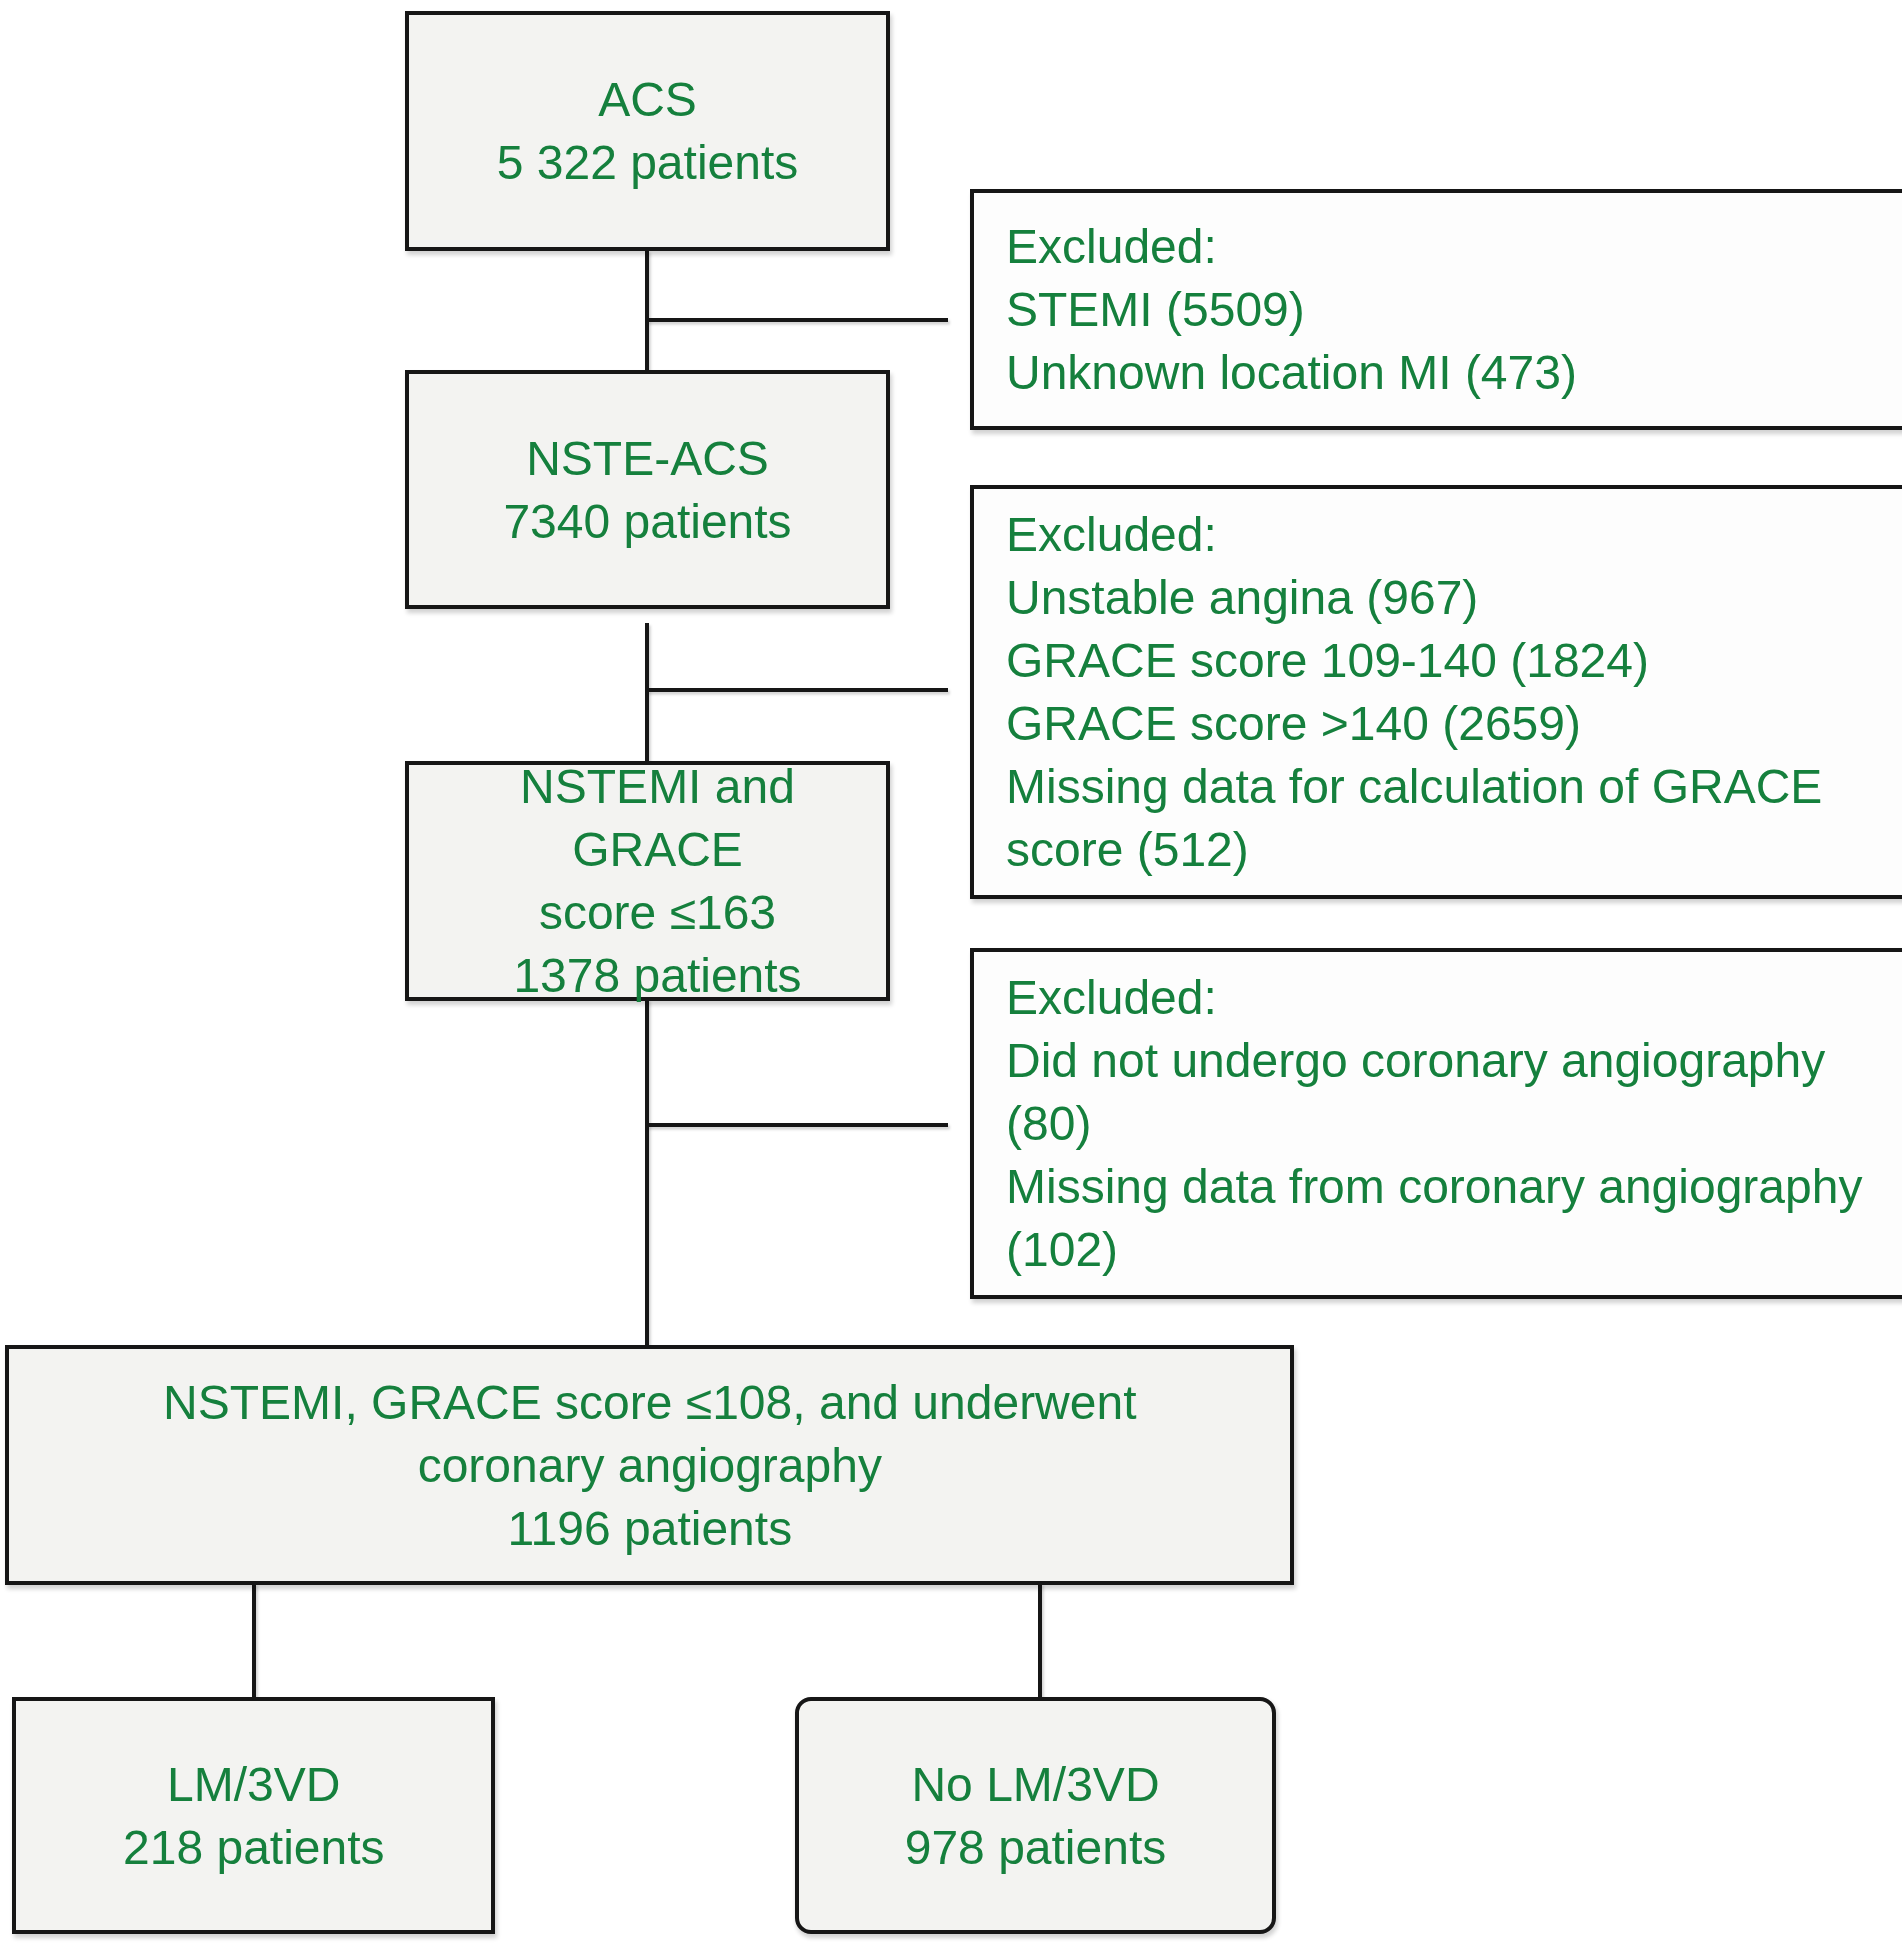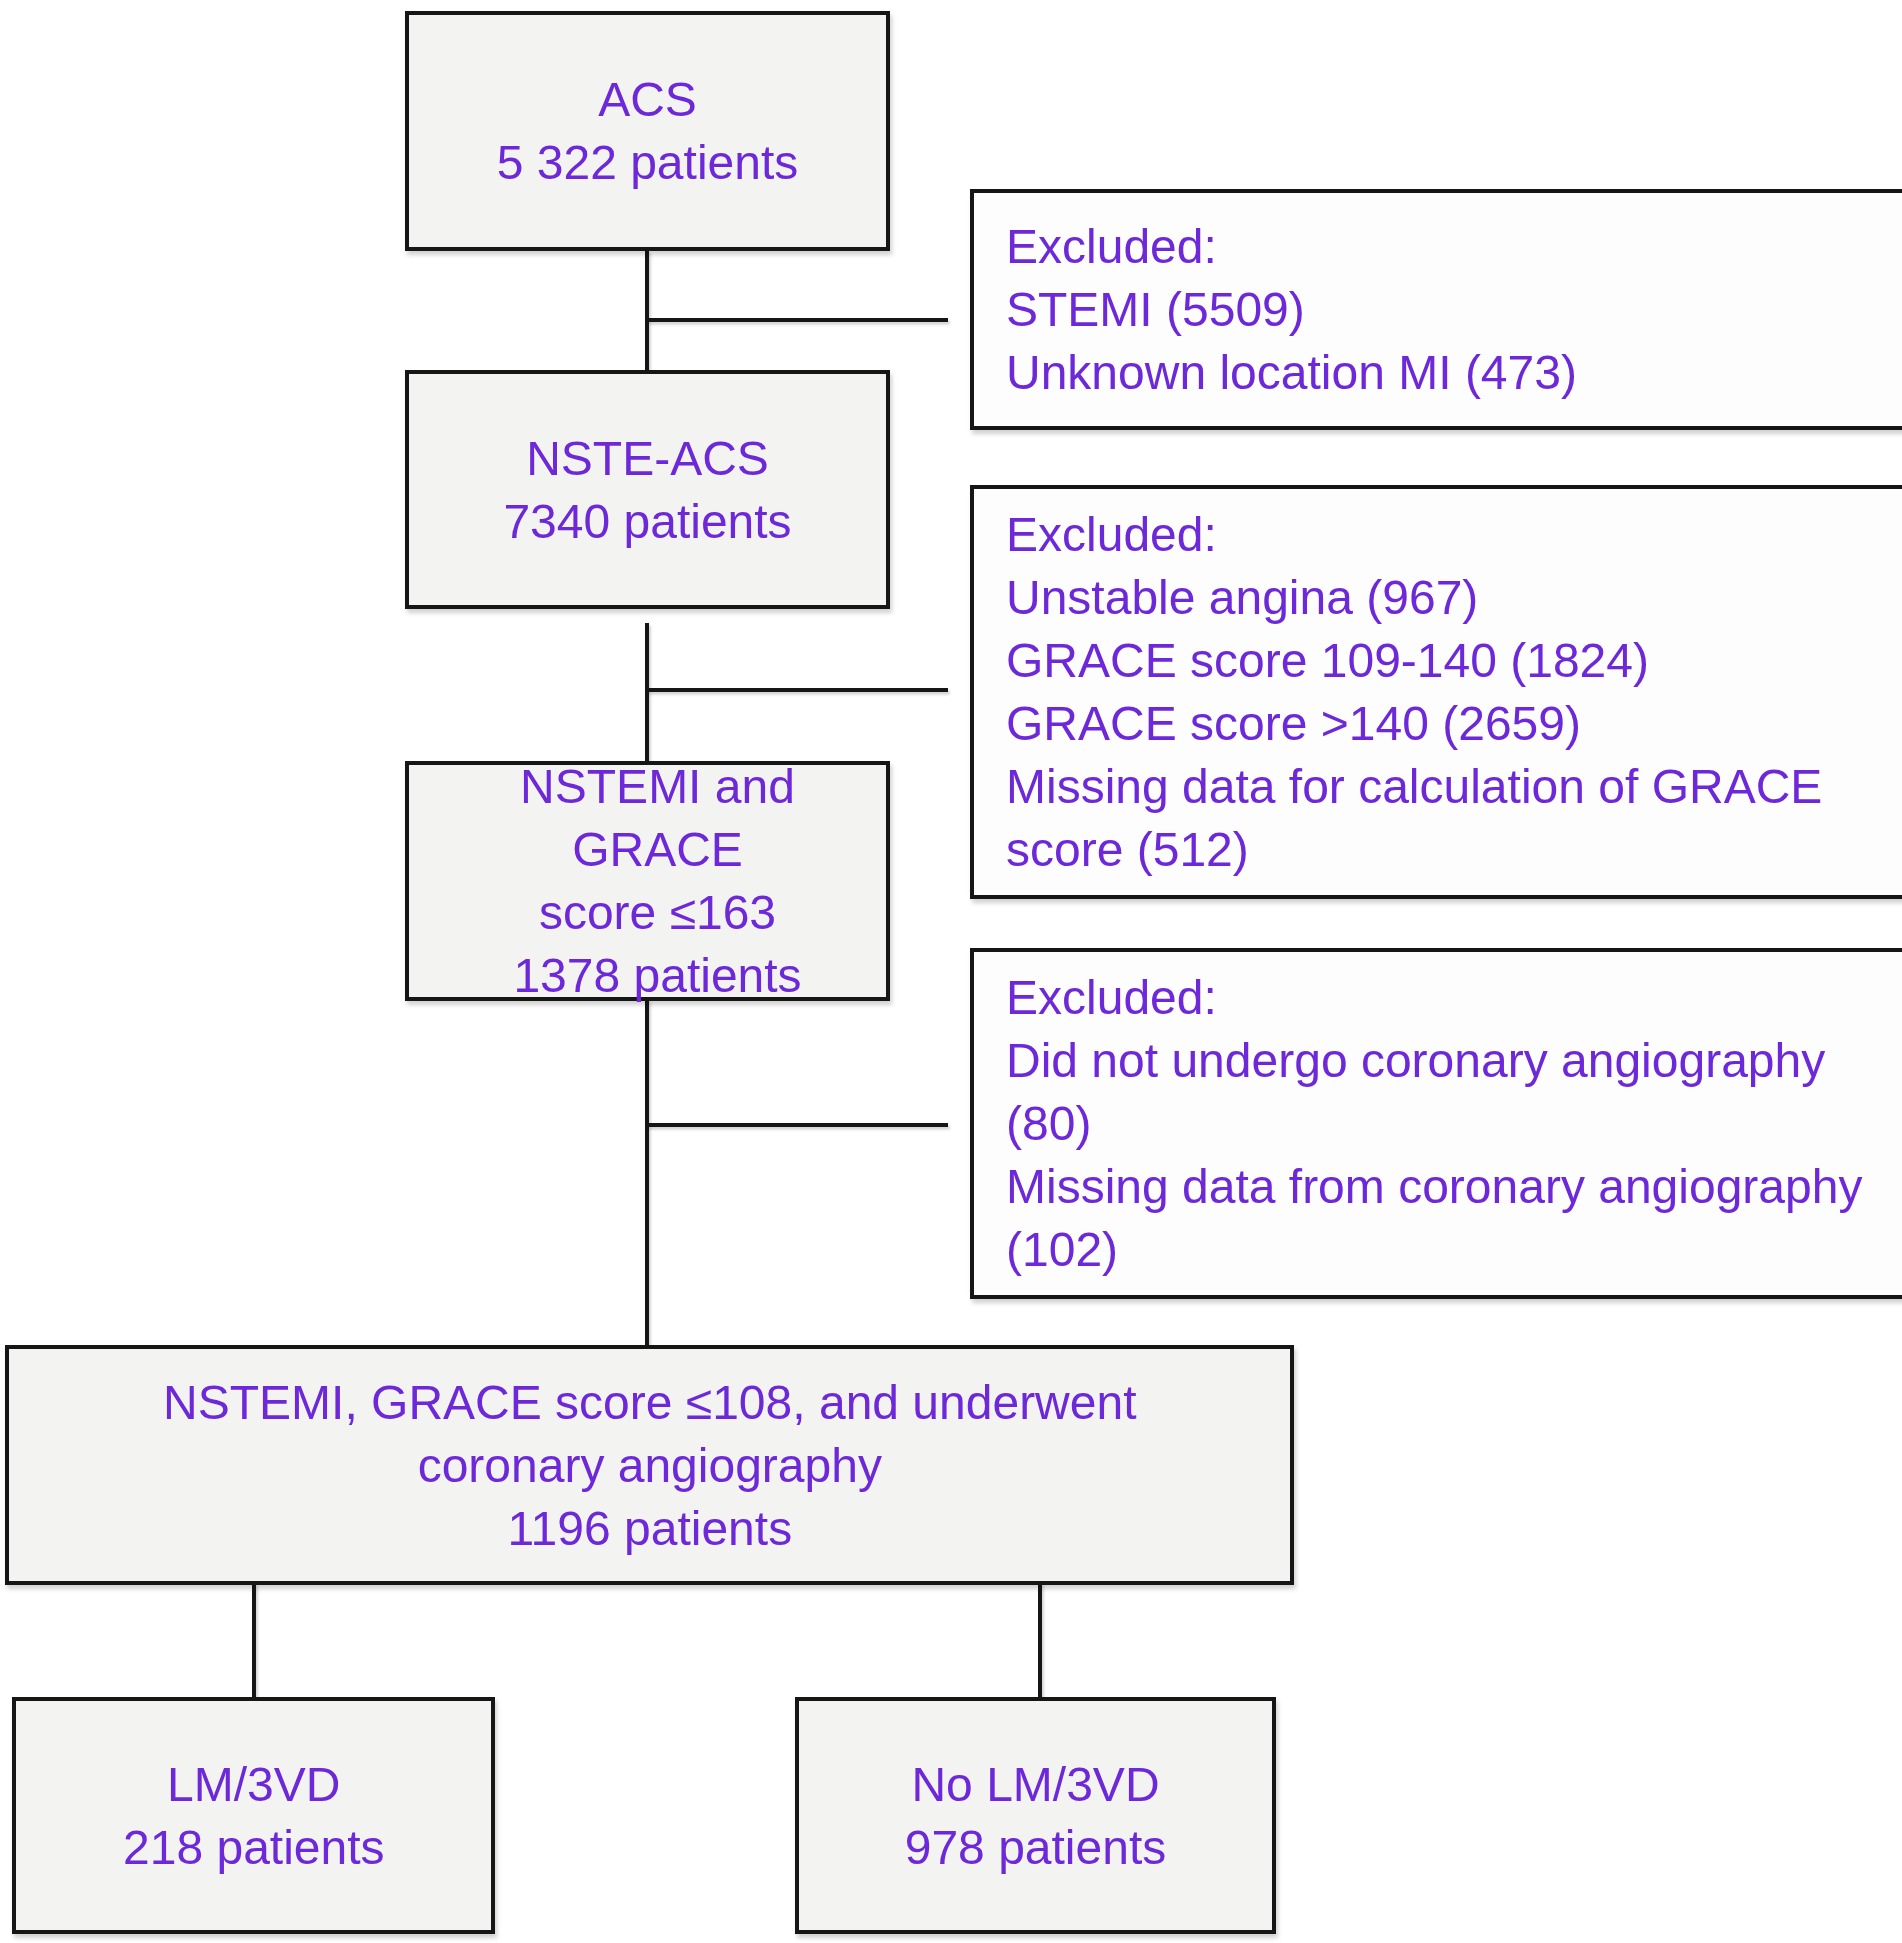--- a/index.html
+++ b/index.html
@@ -6,21 +6,21 @@
     margin: 0;
     padding: 0;
     background: #ffffff;
   }
   #canvas {
     position: relative;
     width: 1902px;
     height: 1943px;
     background: #ffffff;
     font-family: "Liberation Sans", "DejaVu Sans", sans-serif;
-    color: #6d28d9;
+    color: #15803d;
     overflow: hidden;
   }
   .node {
     position: absolute;
     box-sizing: border-box;
     border: 4.4px solid #161616;
     display: flex;
     flex-direction: column;
     justify-content: center;
     font-size: 48px;
@@ -50,21 +50,21 @@
 
   
   #node-acs    { left: 405px;  top: 10.5px;   width: 485px;  height: 240px; }
   #node-ex1    { left: 946px; top: 189px;  width: 948px; height: 241px; }
   #node-nste   { left: 405px;  top: 370px;  width: 485px;  height: 239px; }
   #node-ex2    { left: 946px; top: 485px;  width: 948px; height: 414px; }
   #node-nstemi { left: 405px;  top: 761px;  width: 485px;  height: 240px; padding-left: 20px; }
   #node-ex3    { left: 946px; top: 948px; width: 948px; height: 351px; }
   #node-final  { left: 5.3px;    top: 1345px; width: 1289px; height: 240px; }
   #node-lm     { left: 12.3px;   top: 1697px; width: 483px;  height: 237px; }
-  #node-nolm   { left: 795px;  top: 1697px; width: 481px;  height: 237px; }
+  #node-nolm   { left: 795px;  top: 1697px; width: 481px;  height: 237px; border-radius: 16px; }
 
   
   #line-v1 { left: 645px;  top: 250px;  width: 3.5px;   height: 138px; }
   #line-h1 { left: 647px;  top: 318px;  width: 301px; height: 3.5px; }
   #line-v2 { left: 645px;  top: 623px;  width: 3.5px;   height: 140px; }
   #line-h2 { left: 647px;  top: 688px;  width: 301px; height: 3.5px; }
   #line-v3 { left: 645px;  top: 999px; width: 3.5px;   height: 348px; }
   #line-h3 { left: 647px;  top: 1123px; width: 301px; height: 3.5px; }
   #line-v4 { left: 252px;  top: 1583px; width: 3.5px;   height: 116px; }
   #line-v5 { left: 1038px; top: 1583px; width: 3.5px;   height: 116px; }

